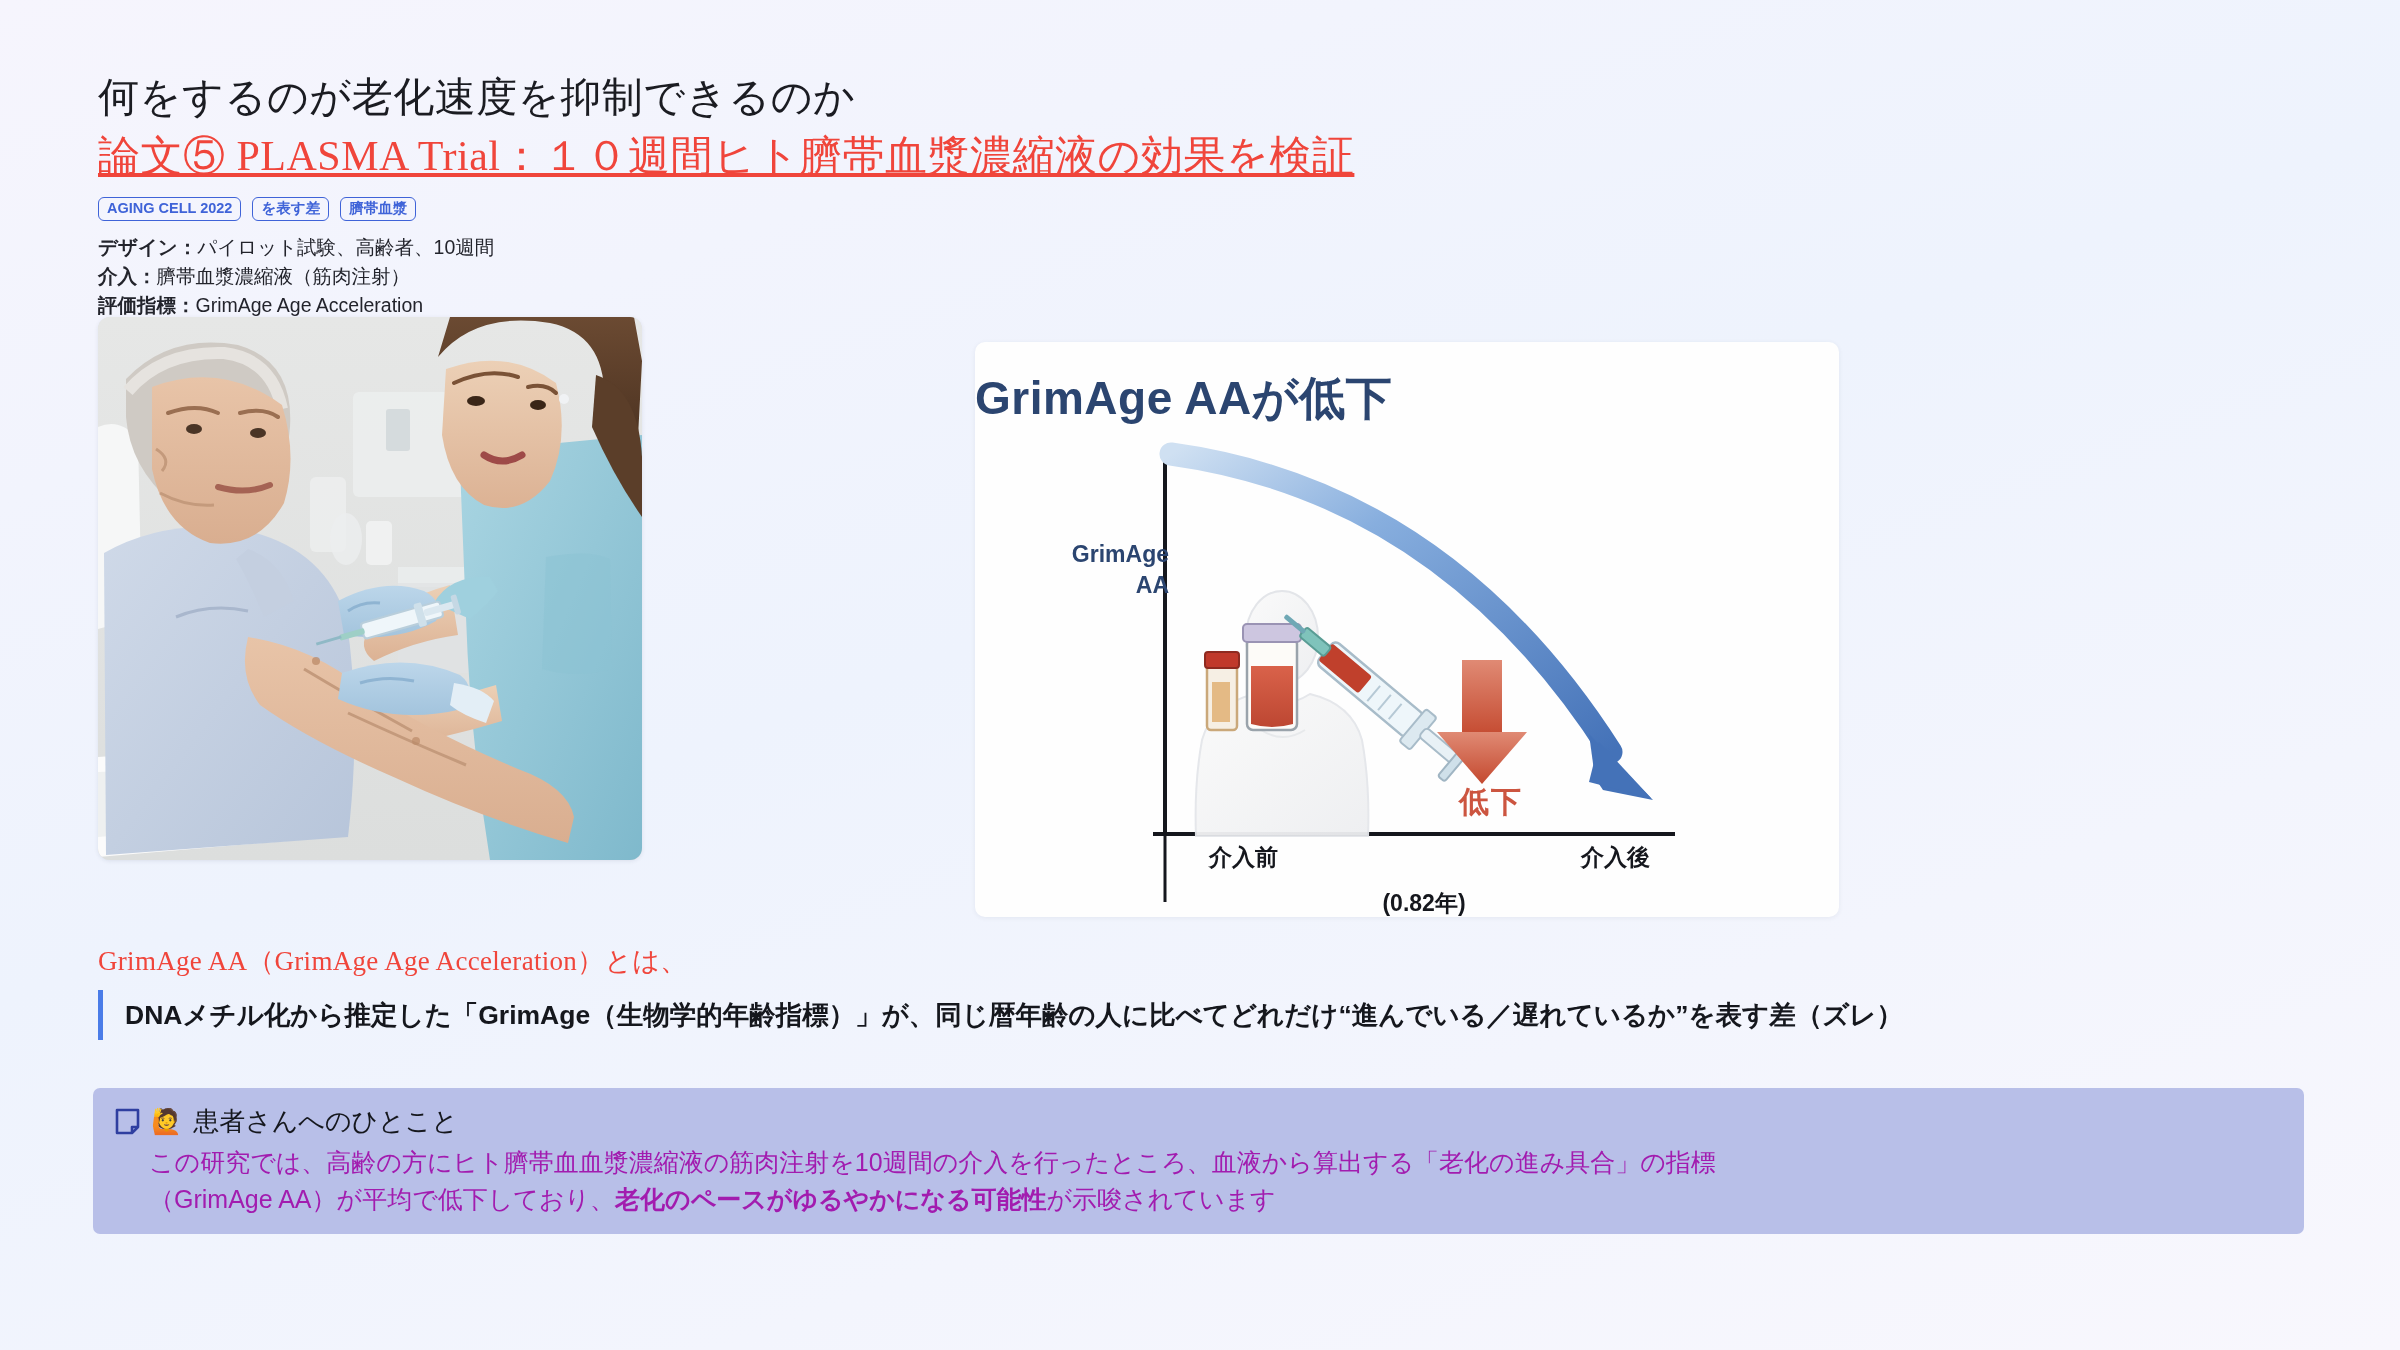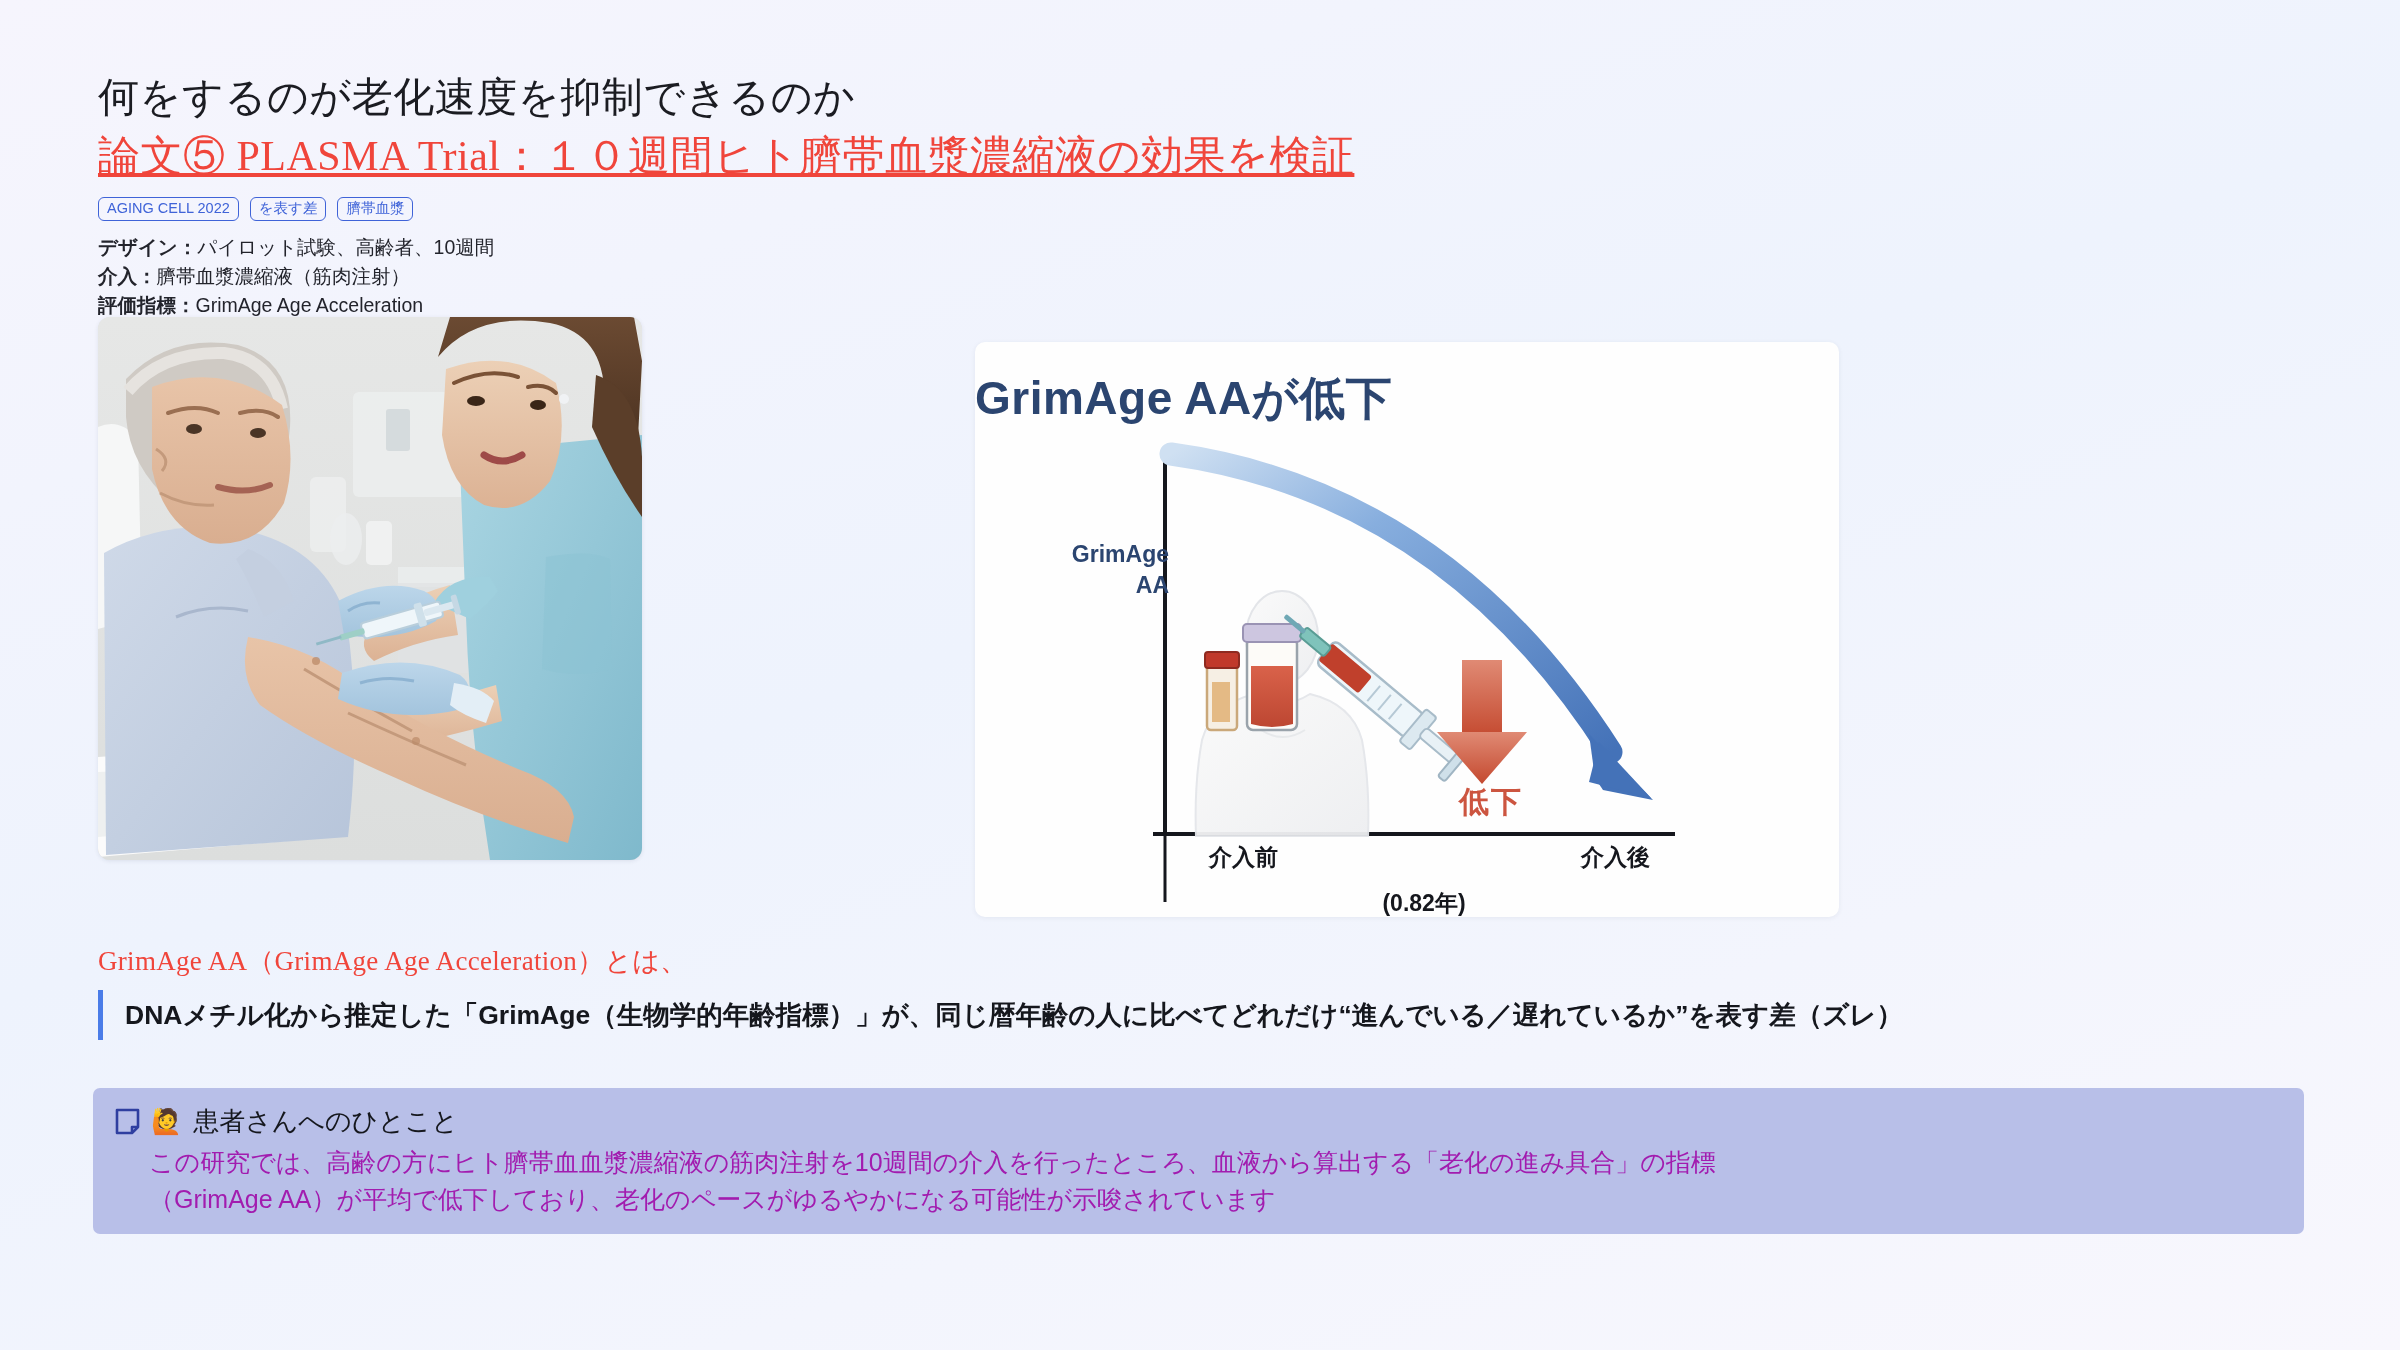--- a/index.html
+++ b/index.html
@@ -16,21 +16,21 @@
   #title-main {
     font-size:41px; color:#1b1c22; letter-spacing:.5px;
     line-height:1.25; font-weight:400;
   }
   #title-sub {
     font-size:42px; color:#F0453B; font-weight:400;
     line-height:1.3; margin-top:6px; letter-spacing:.5px;
     font-family:"Liberation Serif","DejaVu Serif",serif;
     text-decoration:underline;
   }
-  #badges { display:flex; gap:11px; margin-top:13px; }
+  #badges { display:flex; gap:11px; margin-top:13px;font-weight:bold; }
   .badge {
     border:1.6px solid #3f63d8; border-radius:6px;
     color:#3f63d8; font-size:14.5px; padding:2px 8px 3px 8px;
     line-height:1.2; white-space:nowrap; background:transparent;
   }
   #meta { margin-top:12px; font-size:19.5px; color:#23242c; line-height:1.47; }
   .meta-key { font-weight:bold; }
 
   
   #photo {
@@ -87,21 +87,21 @@
   #callout {
     position:absolute; left:93px; top:1088px; width:2211px; height:146px;
     background:#b8bfe8; border-radius:7px; padding:16px 0 0 22px;
   }
   #callout-head { display:flex; align-items:center; gap:11px; font-size:26px; color:#15171d; }
   #note-icon { display:inline-block; width:25px; height:27px; }
   #hand-emoji { font-size:25px; line-height:1; }
   #callout-body {
     margin-top:5px; padding-left:34px; font-size:25px; color:#a21caf; line-height:1.46;
   }
-  .b { font-weight:normal; }
+  .b { font-weight:bold; }
 </style>
 </head>
 <body>
 
 <div id="header">
   <div id="title-main">何をするのが老化速度を抑制できるのか</div>
   <div id="title-sub">論文⑤ PLASMA Trial：１０週間ヒト臍帯血漿濃縮液の効果を検証</div>
 
   <div id="badges">
     <span class="badge">AGING CELL 2022</span>

